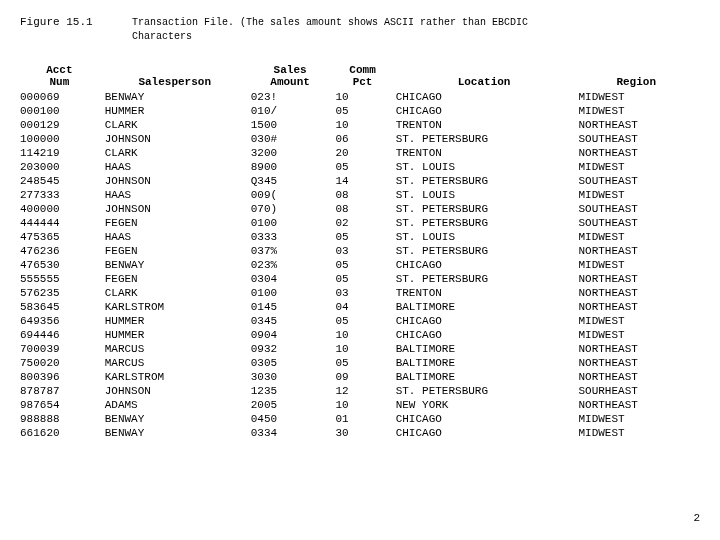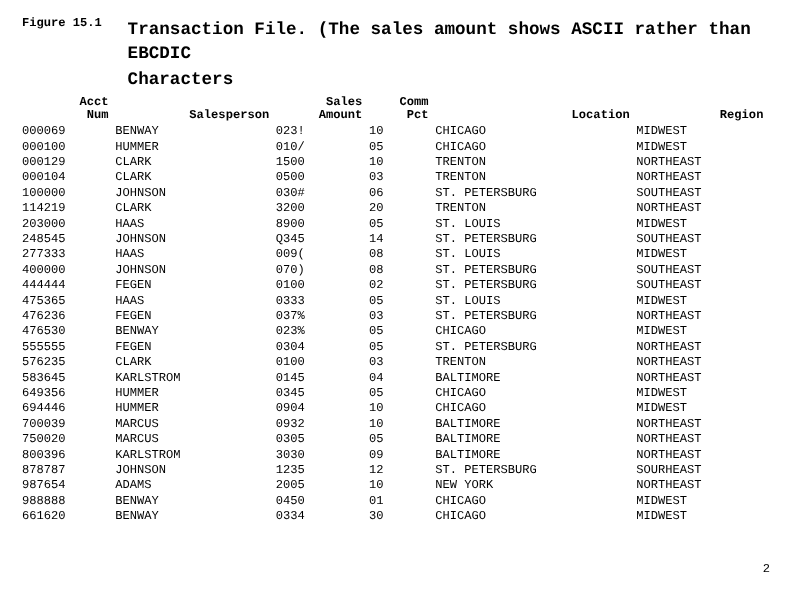--- a/index.html
+++ b/index.html
@@ -7,45 +7,44 @@
       font-family: 'Courier New', Courier, monospace;
       font-size: 11px;
       background: #fff;
       color: #000;
       width: 720px;
       min-height: 540px;
       padding: 16px 20px;
     }
     .figure-caption {
       display: flex;
-      gap: 16px;
-      margin-bottom: 4px;
+      gap: 32px;
+      margin-bottom: 20px;
       align-items: flex-start;
-      font-weight: bold;
     }
     .figure-label {
       font-size: 11px;
       white-space: nowrap;
       min-width: 80px;
     }
     .figure-title {
-      font-size: 16px;
+      font-size: 10px;
       line-height: 1.4;
     }
     .table-container {
       width: 100%;
     }
     table {
       border-collapse: collapse;
       width: 100%;
       font-family: 'Courier New', Courier, monospace;
       font-size: 11px;
     }
     th {
-      text-align: right;
+      text-align: center;
       padding: 0 6px 4px 0;
       font-weight: bold;
       vertical-align: bottom;
       border-bottom: none;
     }
     td {
       text-align: left;
       padding: 1px 6px 1px 0;
       vertical-align: top;
     }
@@ -101,28 +100,20 @@
     </tr>
         <tr>
       <td>000129</td>
       <td>CLARK</td>
       <td>1500</td>
       <td>10</td>
       <td>TRENTON</td>
       <td>NORTHEAST</td>
     </tr>
         <tr>
-      <td>000104</td>
-      <td>CLARK</td>
-      <td>0500</td>
-      <td>03</td>
-      <td>TRENTON</td>
-      <td>NORTHEAST</td>
-    </tr>
-        <tr>
       <td>100000</td>
       <td>JOHNSON</td>
       <td>030#</td>
       <td>06</td>
       <td>ST. PETERSBURG</td>
       <td>SOUTHEAST</td>
     </tr>
         <tr>
       <td>114219</td>
       <td>CLARK</td>

